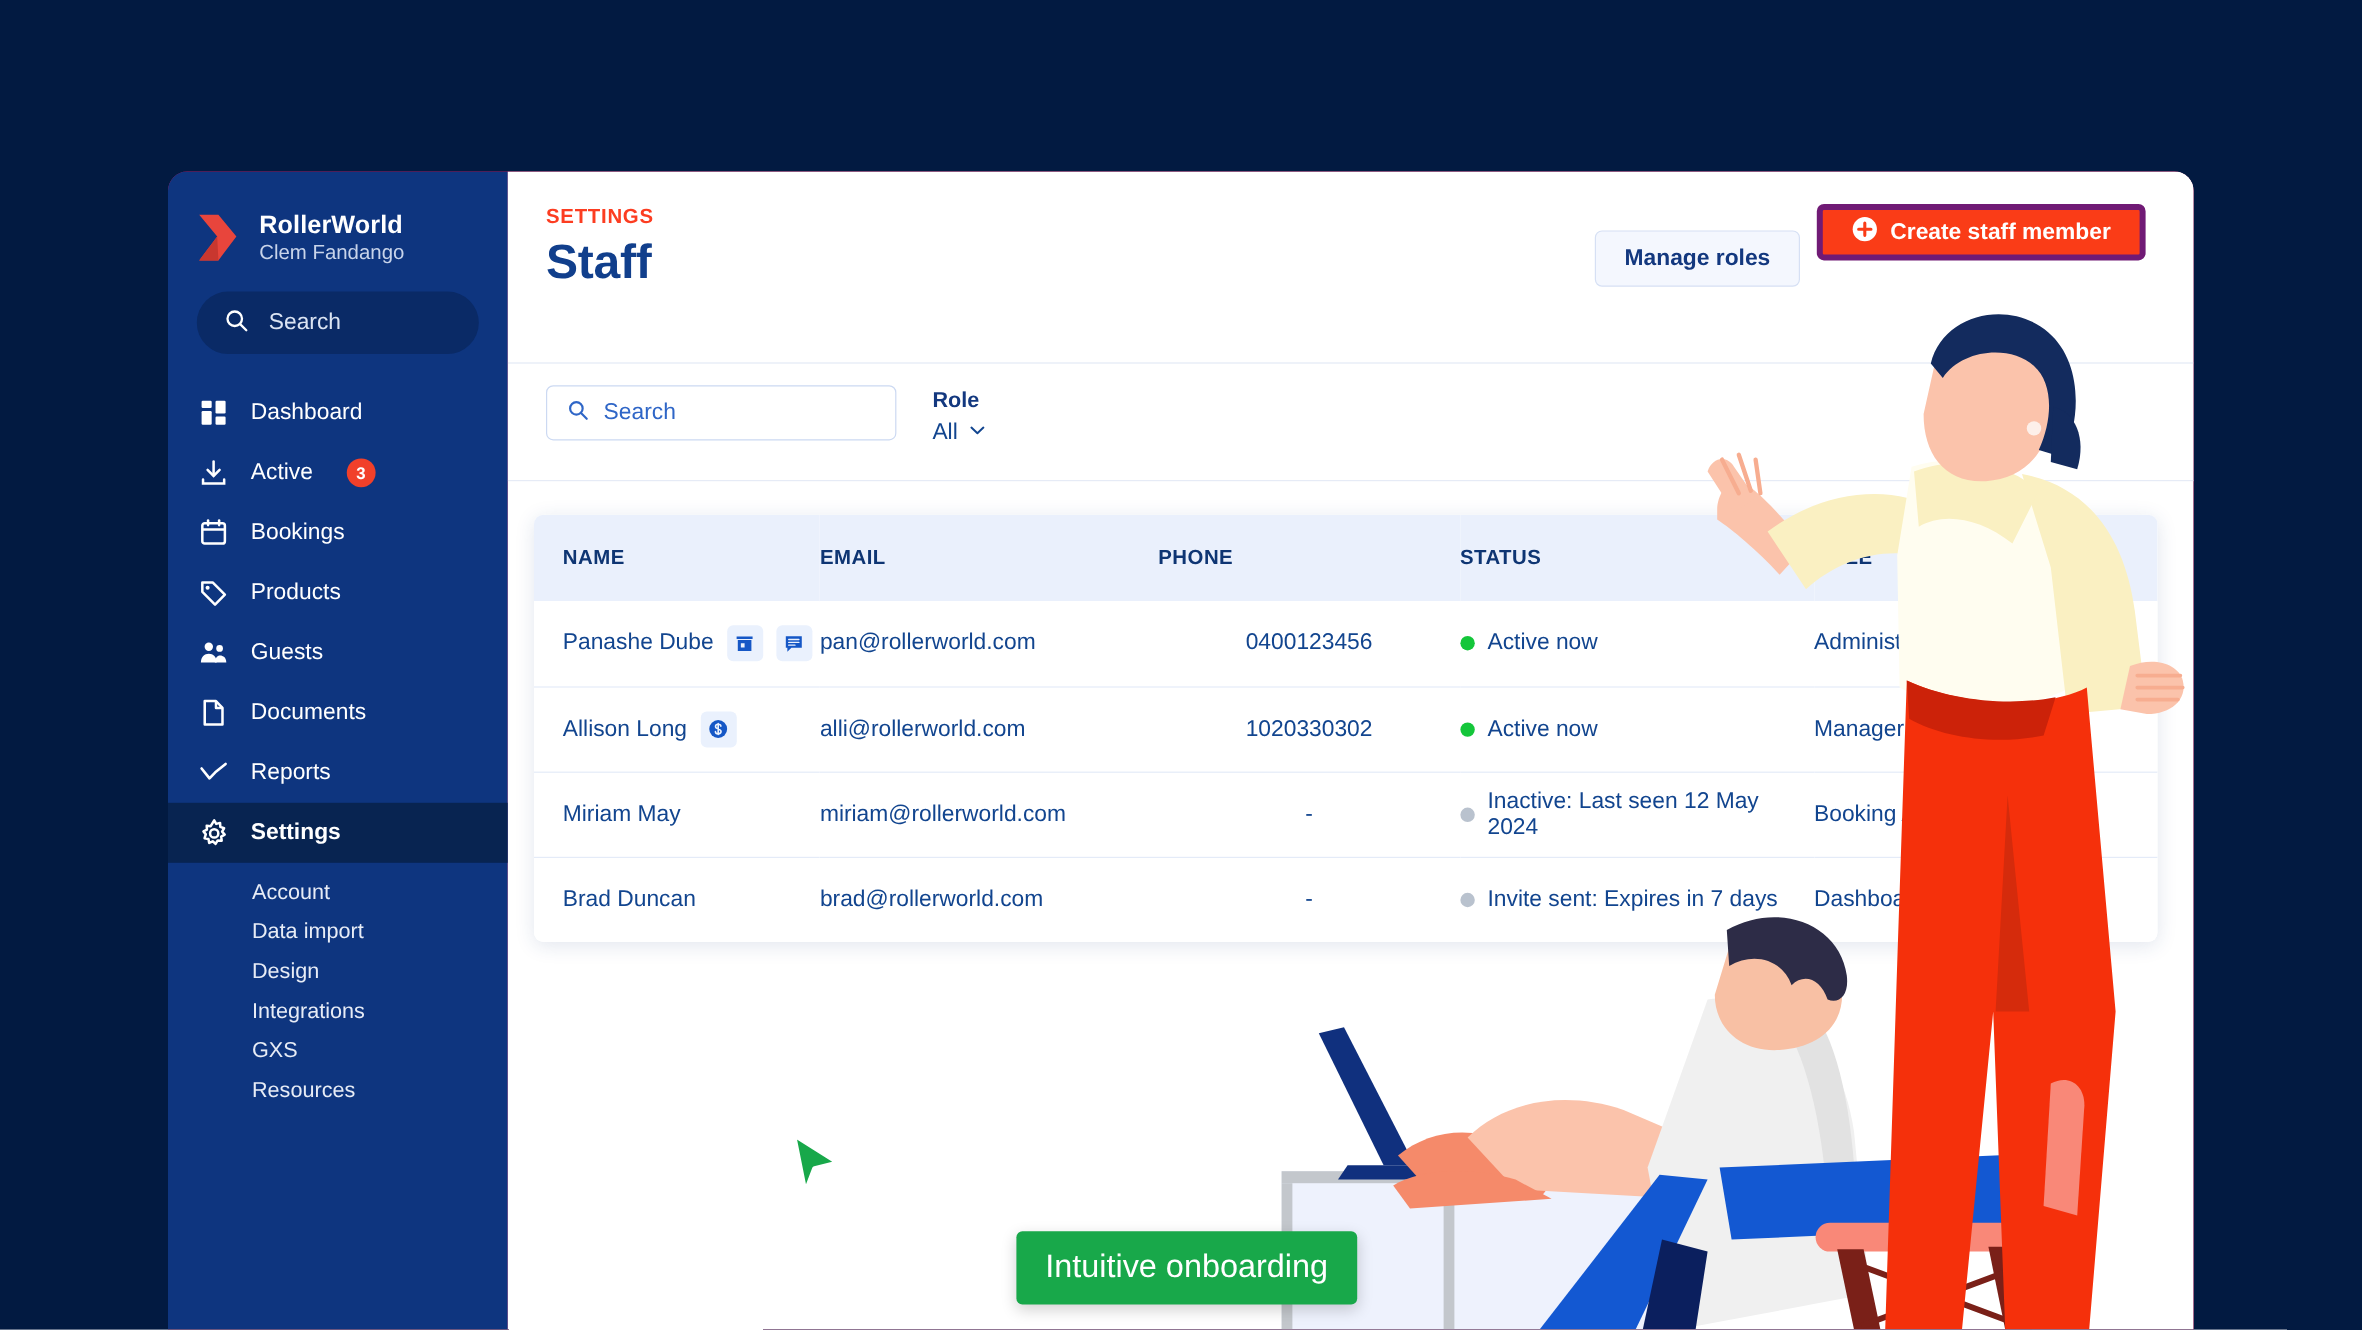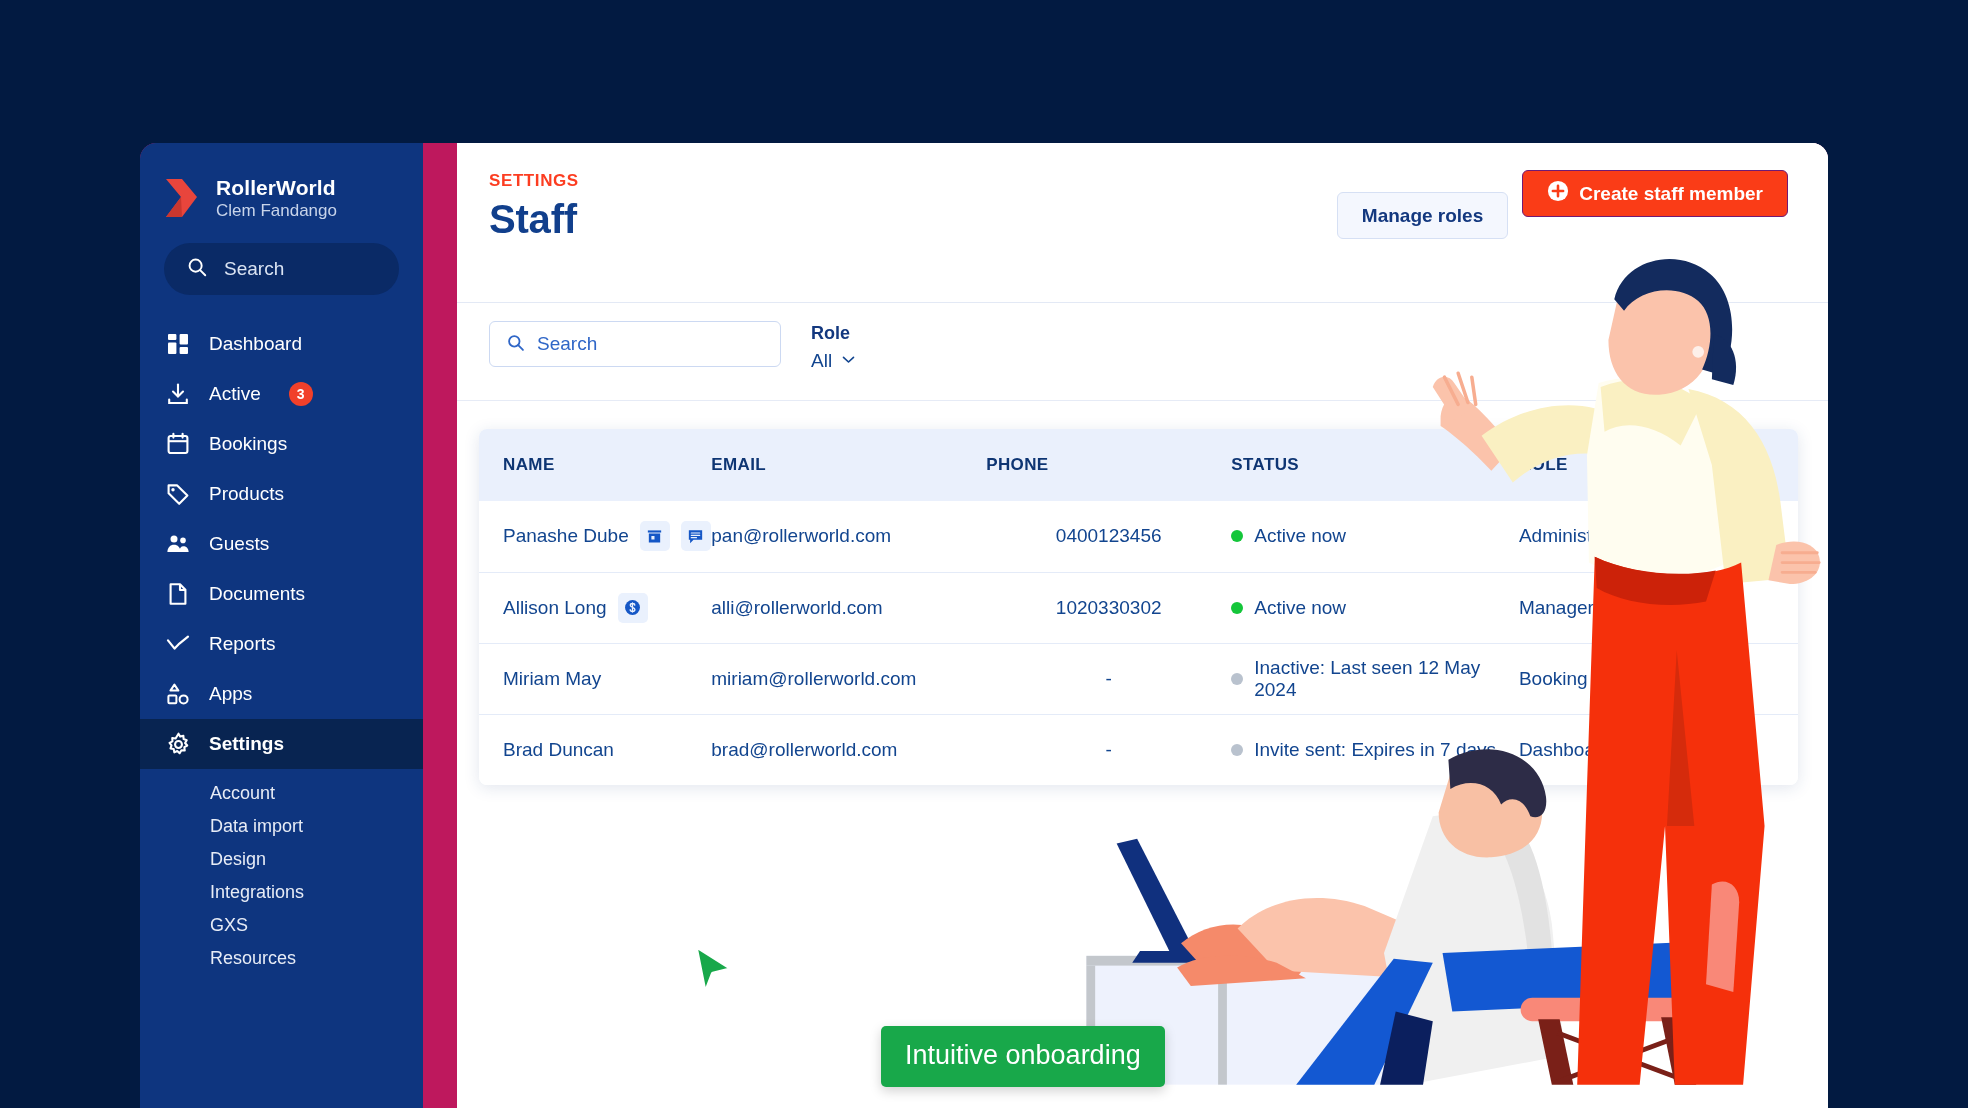--- a/index.html
+++ b/index.html
@@ -12,21 +12,20 @@
 
   
   #app-window {
     position: absolute;
     left: 140px; top: 143px;
     width: 1688px; height: 965px;
     background: #be185d;
     border-radius: 16px 16px 0 0;
     overflow: hidden;
     display: flex;
-    gap: 34px;
   }
 
   
   #sidebar {
     width: 283px; height: 100%;
     background: #0e357f;
     flex: 0 0 283px;
     position: relative;
     z-index: 5;
     padding-top: 22px;
@@ -88,21 +87,21 @@
   .eyebrow { color: #fc3d21; font-size: 17px; font-weight: bold; letter-spacing: .6px; }
   .page-title { color: #113f8c; font-size: 40px; font-weight: bold; margin-top: 6px; letter-spacing: -.2px; }
   .head-actions { position: absolute; right: 40px; top: 27px; display: flex; gap: 14px; }
   .btn {
     height: 47px; border-radius: 6px;
     display: inline-flex; align-items: center; justify-content: center;
     font-size: 19px; font-weight: bold; cursor: pointer;
     padding: 0 24px; gap: 10px; white-space: nowrap;
   }
   .btn-secondary { background: #f4f7fe; color: #13387f; border: 1px solid #d6e0f4; margin-top: 22px; }
-  .btn-primary { background: #fa3c17; color: #fff; border: 1px solid #701a75; text-align: center; }
+  .btn-primary { background: #fa3c17; color: #fff; border: 5px solid #701a75; text-align: center; }
 
   .filters {
     background: #fff;
     padding: 18px 32px 28px 32px;
     display: flex; align-items: flex-start; gap: 30px;
     border-bottom: 1px solid #e6ebf6;
   }
   .search-box {
     width: 292px; height: 46px;
     border: 1px solid #ccd9f2; border-radius: 6px;
@@ -283,30 +282,20 @@
 
       <div class="nav-item">
         <span class="ico">
           <svg width="24" height="24" viewBox="0 0 24 24" fill="none" stroke="#fff" stroke-width="2.2" stroke-linecap="round" stroke-linejoin="round">
             <path d="M2 8.4 L8.6 16.6 L13.4 11.6 L22 4.6"></path>
           </svg>
         </span>
         <span>Reports</span>
       </div>
 
-      <div class="nav-item">
-        <span class="ico">
-          <svg width="24" height="24" viewBox="0 0 24 24" fill="none" stroke="#fff" stroke-width="2">
-            <path d="M8.4 2.6 L12.4 8.6 H4.4 Z" stroke-linejoin="round"></path>
-            <rect x="2.4" y="13.6" width="8" height="7.6" rx="1"></rect>
-            <circle cx="17.6" cy="17.4" r="4"></circle>
-          </svg>
-        </span>
-        <span>Apps</span>
-      </div>
 
       <div class="nav-item active">
         <span class="ico">
           <svg width="25" height="25" viewBox="0 0 24 24" fill="none" stroke="#fff" stroke-width="2">
             <circle cx="12" cy="12" r="3.3"></circle>
             <path d="M12 1.6 L13.6 4.4 L16.7 3.6 L16.9 6.8 L19.9 7.9 L18.3 10.6 L20.4 13 L17.6 14.6 L18 17.8 L14.8 17.6 L13.1 20.4 L10.8 18.3 L8 19.6 L7.4 16.4 L4.3 15.8 L5.3 12.8 L3.4 10.4 L6.2 9 L6 5.8 L9.2 6.2 Z" stroke-linejoin="round"></path>
           </svg>
         </span>
         <span>Settings</span>
       </div>

